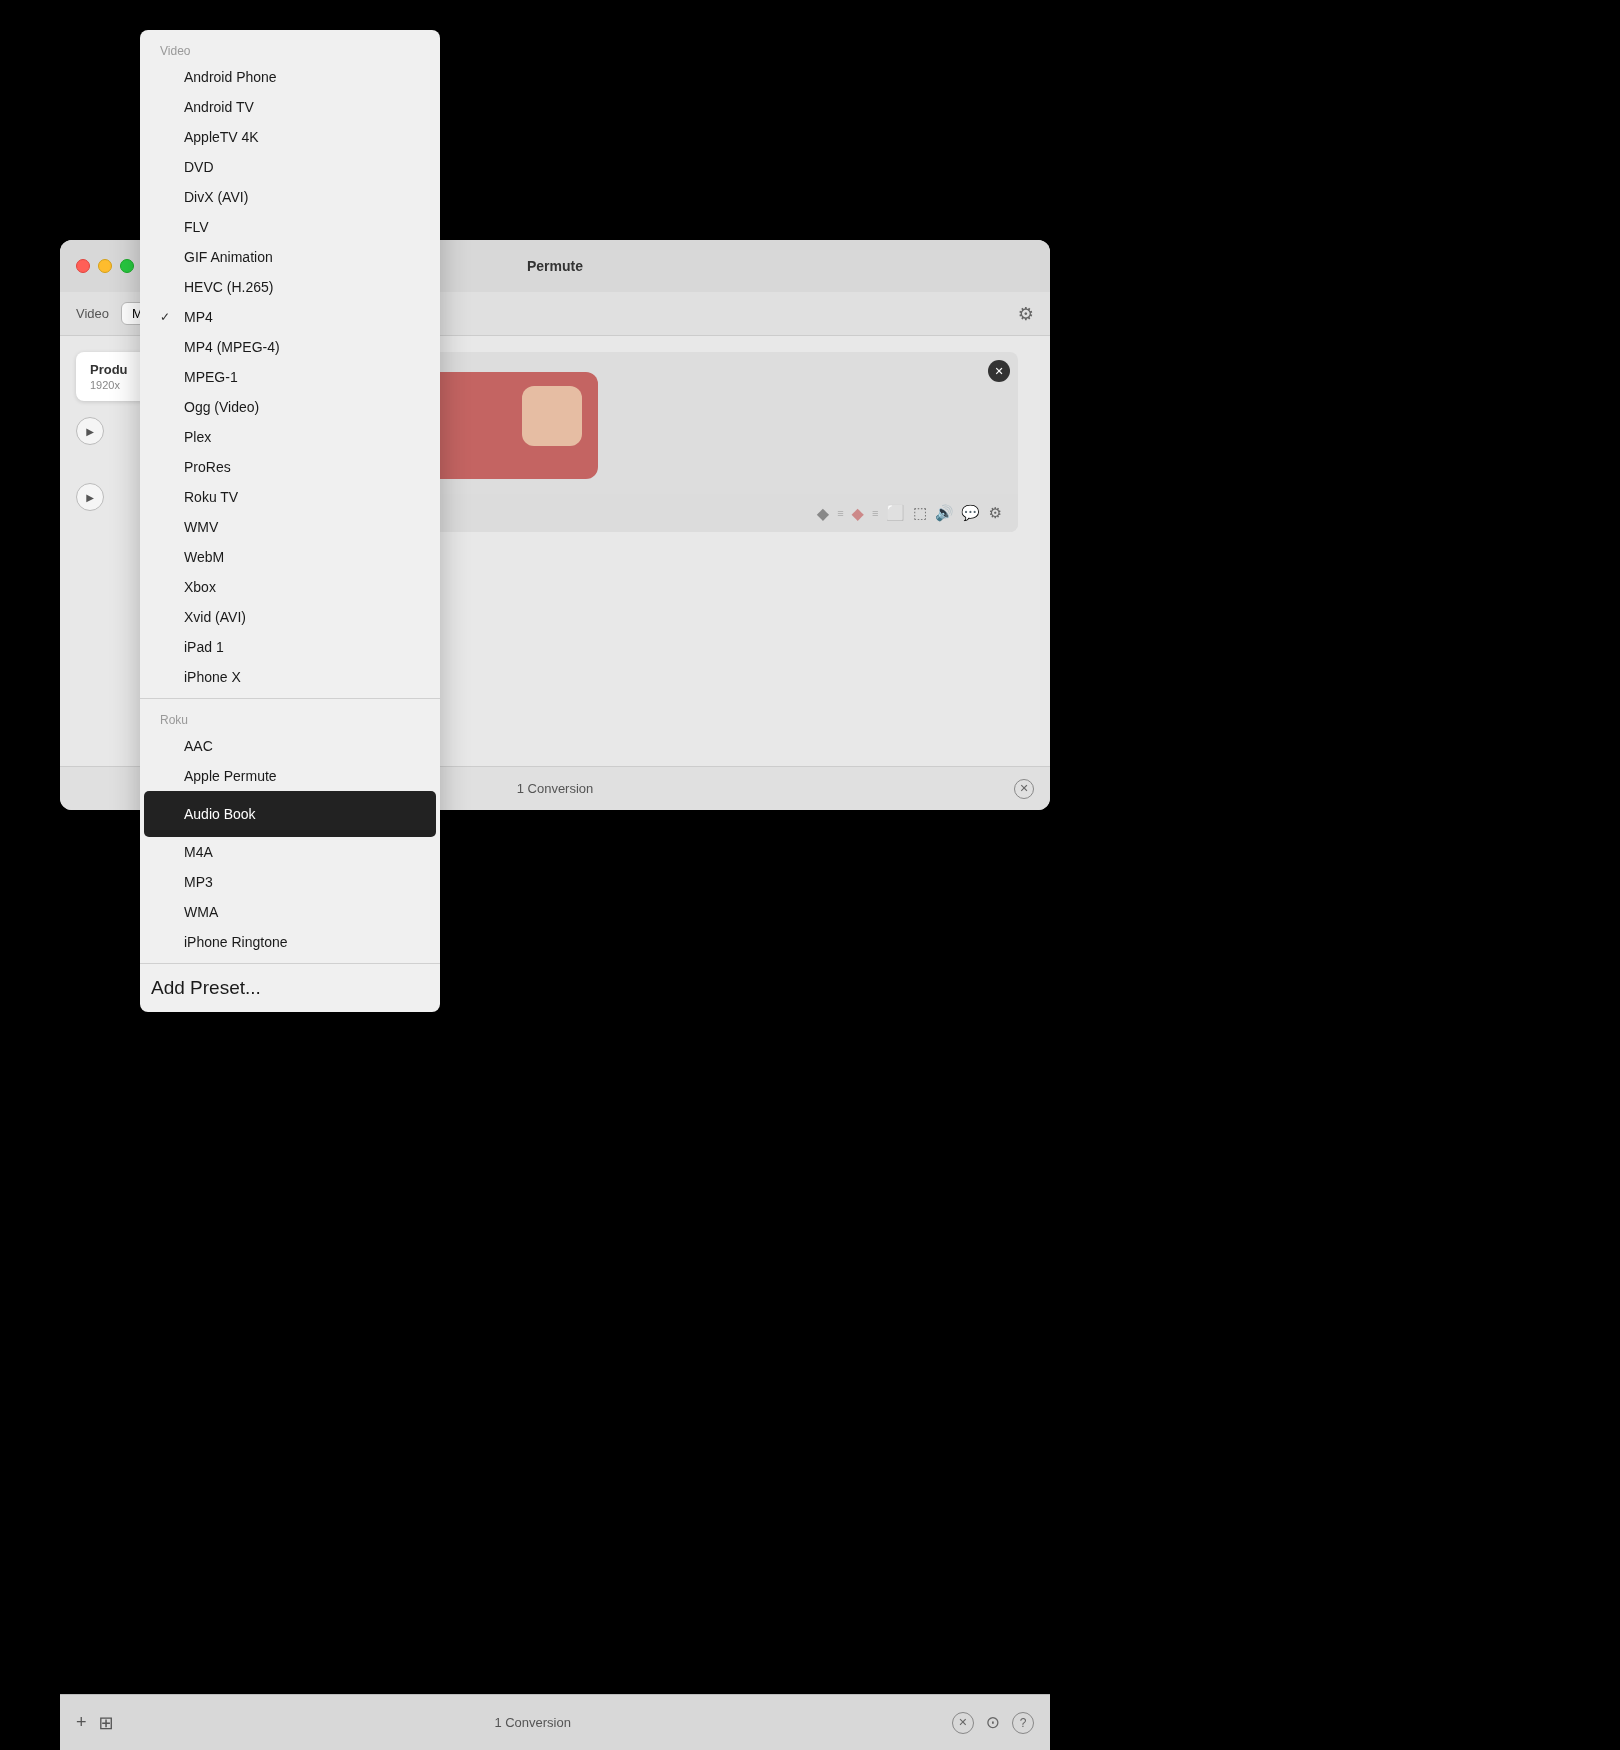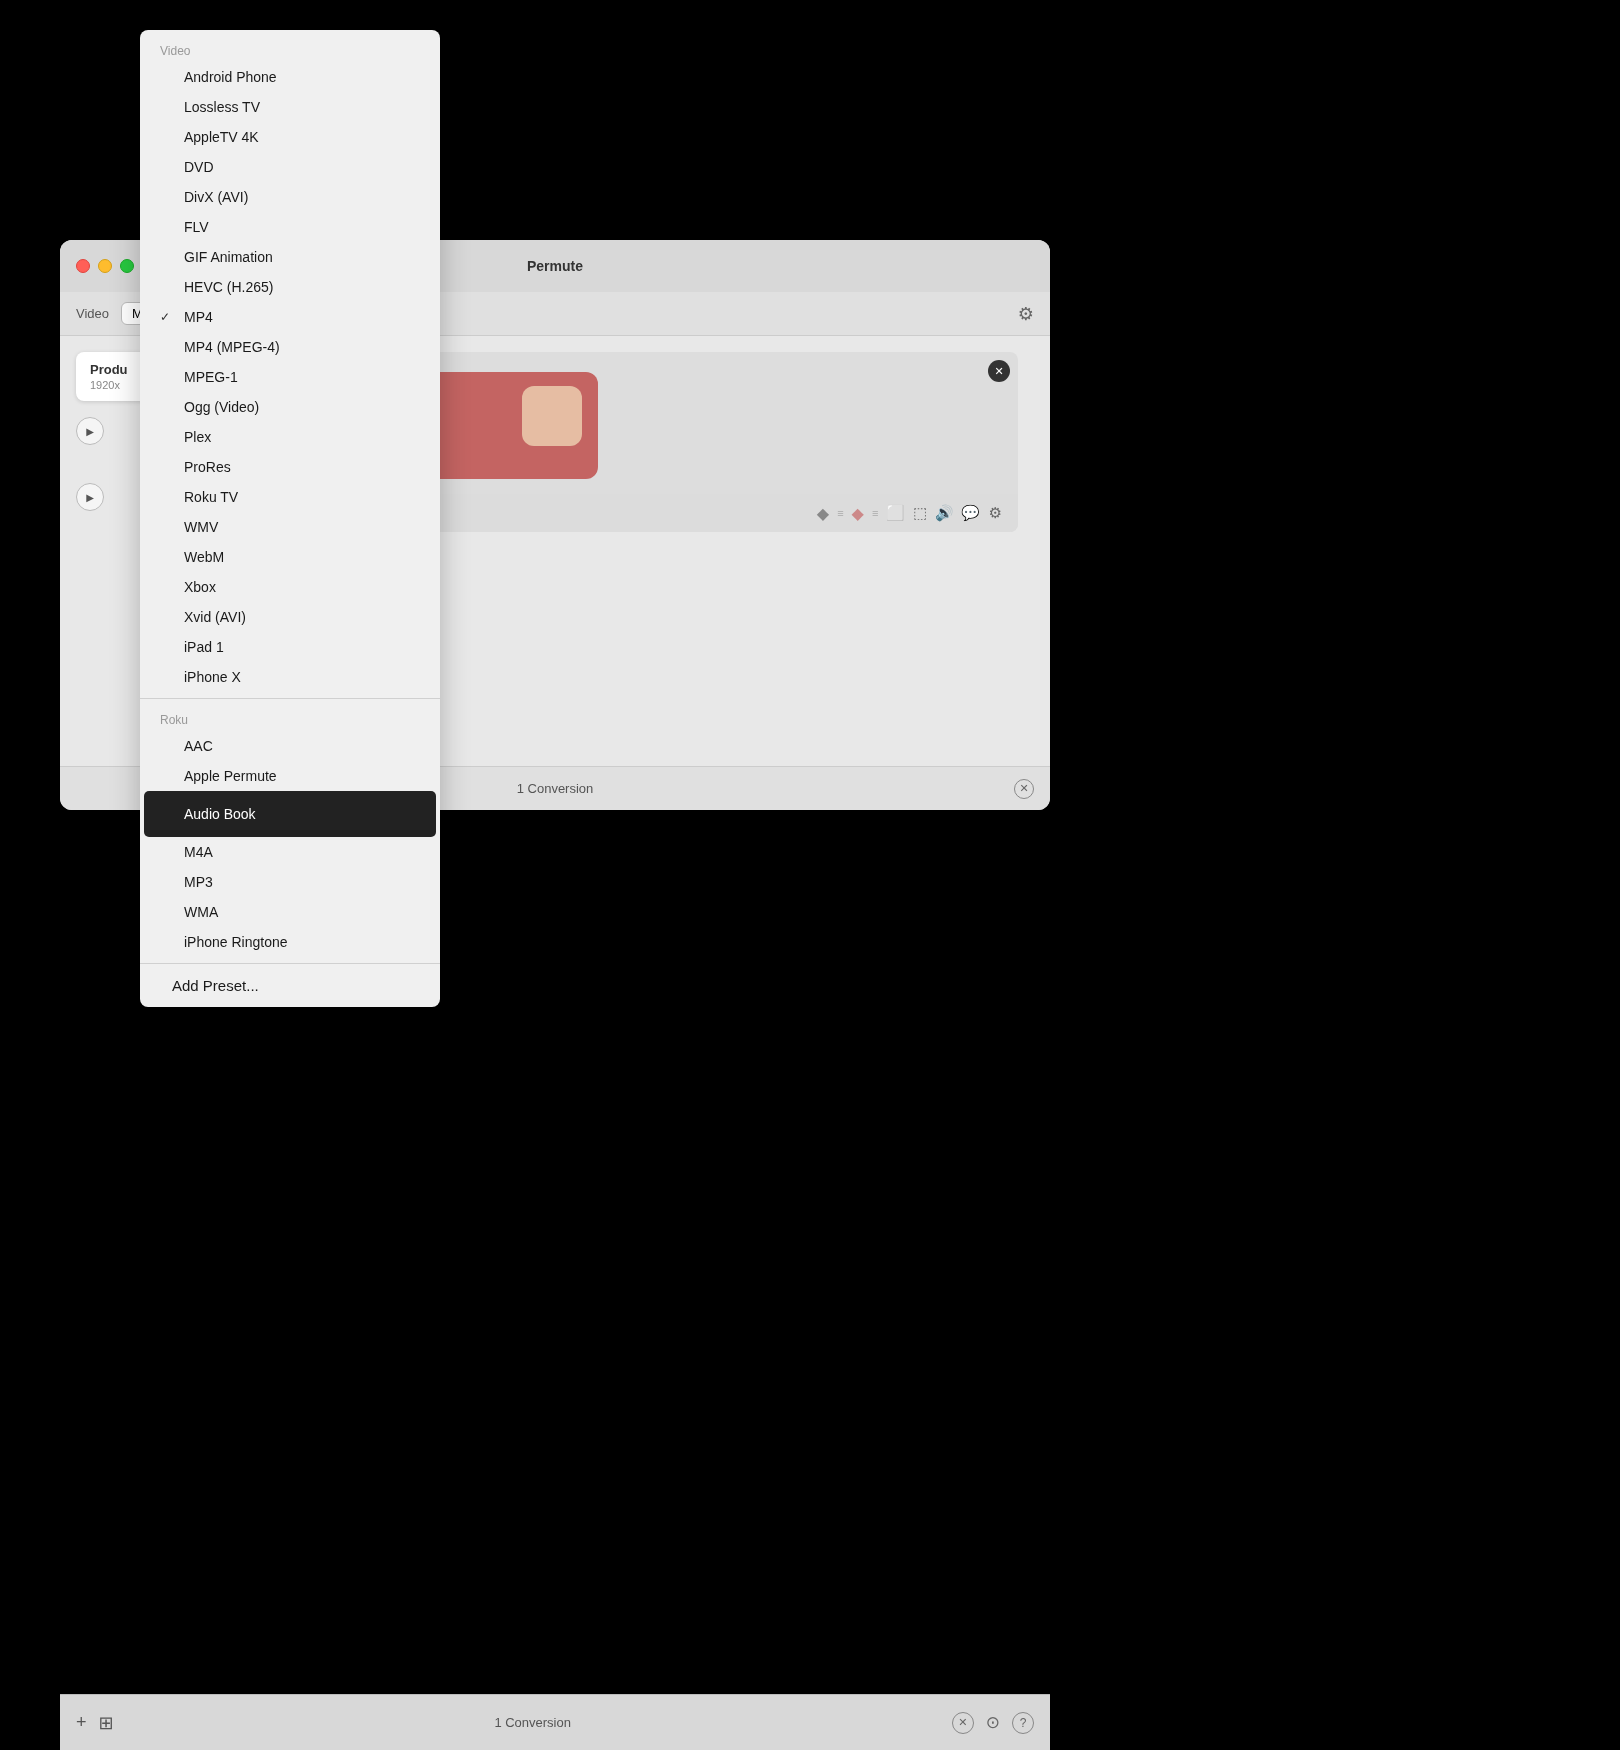--- a/index.html
+++ b/index.html
@@ -385,22 +385,22 @@
       color: #fff;
     }
 
     .menu-divider {
       height: 1px;
       background: #d0d0d0;
       margin: 6px 0;
     }
 
     .menu-item-add {
-      padding: 7px 32px;
-      font-size: 15px;
+      padding: 7px 11px;
+      font-size: 19px;
       color: #1a1a1a;
       cursor: pointer;
     }
   </style>
 </head>
 <body>
 
 <div class="app-window">
 
   <div class="title-bar">
@@ -493,21 +493,21 @@
 
 <div class="dropdown-menu">
   <div class="menu-section-header">Video</div>
 
   <div class="menu-item">
     <span class="checkmark"></span>
     <span>Android Phone</span>
   </div>
   <div class="menu-item">
     <span class="checkmark"></span>
-    <span>Lossless TV</span>
+    <span>Android TV</span>
   </div>
   <div class="menu-item">
     <span class="checkmark"></span>
     <span>AppleTV 4K</span>
   </div>
   <div class="menu-item">
     <span class="checkmark"></span>
     <span>DVD</span>
   </div>
   <div class="menu-item">

